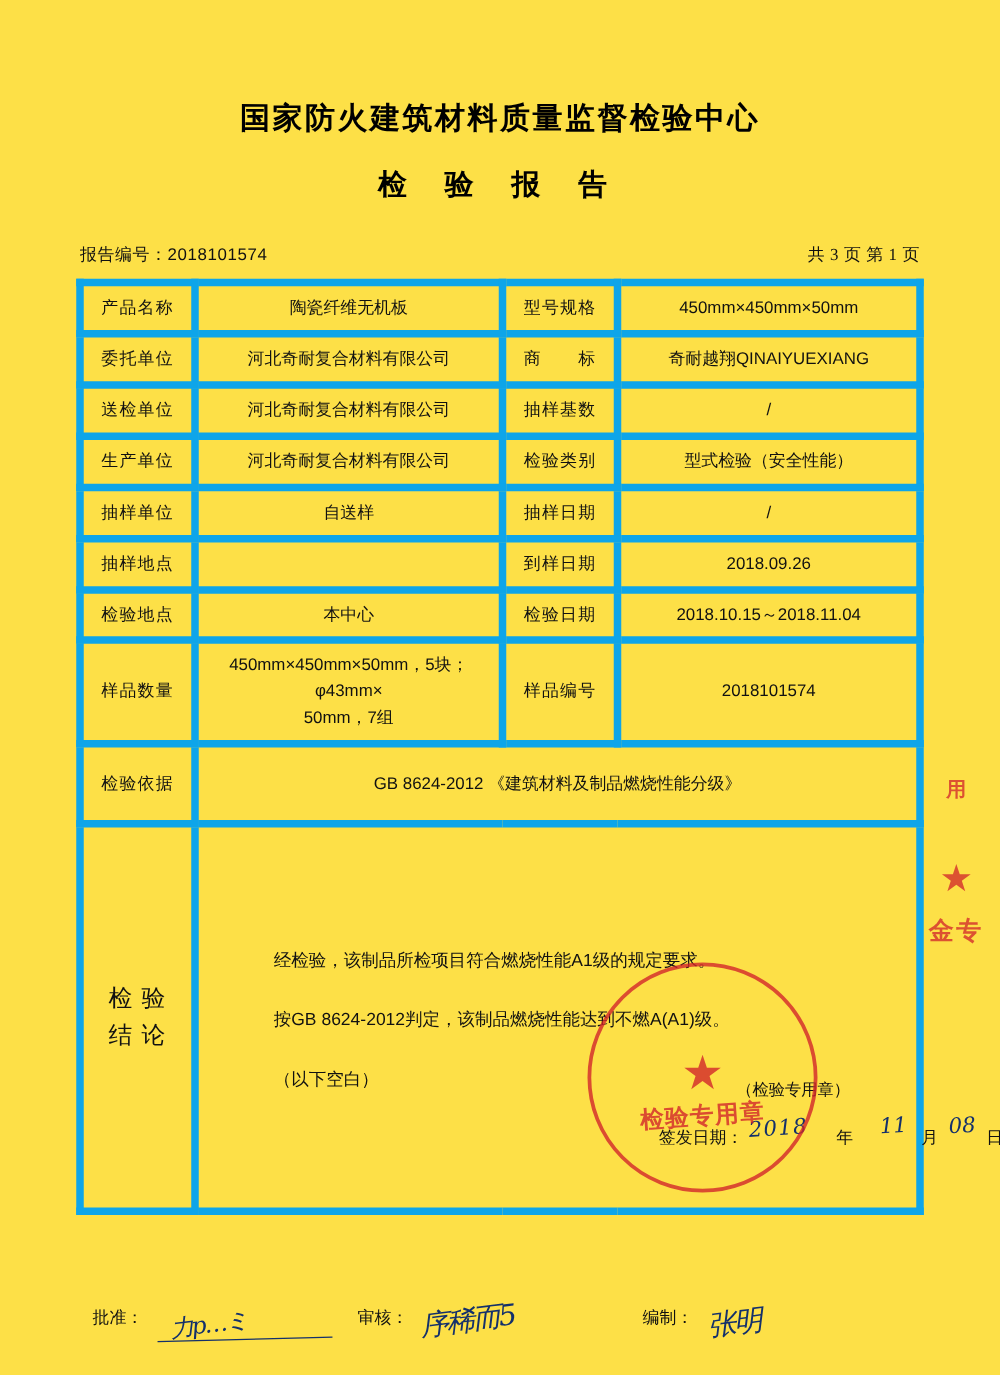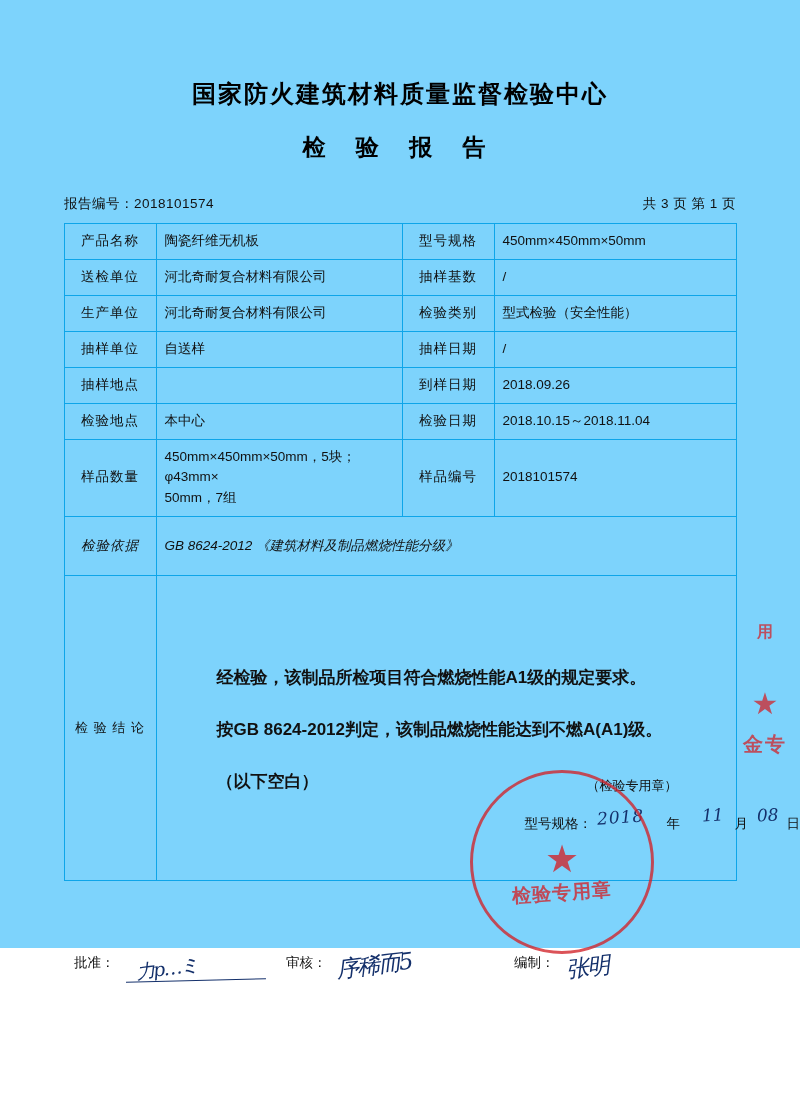--- a/index.html
+++ b/index.html
@@ -12,22 +12,22 @@
     height: 1100px;
     position: relative;
     font-family: "Liberation Sans", sans-serif;
     color: #111;
     overflow: hidden;
   }
   .page {
     position: absolute;
     left: 0; top: 0;
     width: 800px;
-    height: 948px;
-    background: #7dd3fc;
+    height: 1100px;
+    background: #fde047;
   }
   
   .doc-header {
     text-align: center;
     padding-top: 78px;
   }
   .org-title {
     font-size: 24px;
     font-weight: bold;
     letter-spacing: 2px;
@@ -52,71 +52,70 @@
     position: absolute;
     left: 0;
     top: 0;
     letter-spacing: 0.5px;
   }
   .meta-right {
     position: absolute;
     right: 0;
     top: 0;
     letter-spacing: 0.5px;
+    font-family: Liberation Serif, serif;
   }
   
   table.report {
     width: 672px;
     margin: 0 auto;
     border-collapse: collapse;
     table-layout: fixed;
     font-size: 13.5px;
   }
   table.report td {
-    border: 1px solid #0ea5e9;
+    border: 6px solid #0ea5e9;
     padding: 7px 8px;
     vertical-align: middle;
     line-height: 1.55;
   }
   td.lbl {
     text-align: center;
     letter-spacing: 1px;
     white-space: nowrap;
   }
   td.val {
-    text-align: left;
+    text-align: center;
   }
   .col-a { width: 92px; }
   .col-b { width: 246px; }
   .col-c { width: 92px; }
   .col-d { width: 242px; }
   .tall {
     height: 44px;
-    font-style: italic;
   }
   .sample-qty {
     line-height: 1.7;
   }
   
   td.concl-label {
     text-align: center;
     letter-spacing: 1px;
     line-height: 2.9;
-    font-size: 13px;
+    font-size: 19px;
     vertical-align: middle;
   }
   .concl-body {
     position: relative;
     height: 290px;
     padding: 0;
   }
   .concl-line {
     margin: 0 0 26px 52px;
-    font-size: 17px;
-    font-weight: bold;
+    font-size: 14px;
   }
   .concl-first { padding-top: 30px; }
   .seal-caption {
     position: absolute;
     left: 430px;
     top: 200px;
     font-size: 13px;
   }
   .sign-line {
     position: absolute;
@@ -266,20 +265,26 @@
         <col class="col-d">
     </colgroup>
     <tbody>
       <tr>
         <td class="lbl">产品名称</td>
         <td class="val">陶瓷纤维无机板</td>
         <td class="lbl">型号规格</td>
         <td class="val">450mm×450mm×50mm</td>
       </tr>
       <tr>
+        <td class="lbl">委托单位</td>
+        <td class="val">河北奇耐复合材料有限公司</td>
+        <td class="lbl">商　　标</td>
+        <td class="val">奇耐越翔QINAIYUEXIANG</td>
+      </tr>
+      <tr>
         <td class="lbl">送检单位</td>
         <td class="val">河北奇耐复合材料有限公司</td>
         <td class="lbl">抽样基数</td>
         <td class="val">/</td>
       </tr>
       <tr>
         <td class="lbl">生产单位</td>
         <td class="val">河北奇耐复合材料有限公司</td>
         <td class="lbl">检验类别</td>
         <td class="val">型式检验（安全性能）</td>
@@ -315,21 +320,21 @@
         <td class="lbl tall">检验依据</td>
         <td class="val tall" colspan="3">GB 8624-2012 《建筑材料及制品燃烧性能分级》</td>
       </tr>
       <tr>
         <td class="concl-label">检 验 结 论</td>
         <td class="concl-body" colspan="3">
           <div class="concl-line concl-first">经检验，该制品所检项目符合燃烧性能A1级的规定要求。</div>
           <div class="concl-line">按GB 8624-2012判定，该制品燃烧性能达到不燃A(A1)级。</div>
           <div class="concl-line">（以下空白）</div>
           <div class="seal-caption">（检验专用章）</div>
-          <div class="sign-line">型号规格：</div>
+          <div class="sign-line">签发日期：</div>
           <div class="hand-date">2018</div>
           <div class="sign-line" style="left:510px;">年</div>
           <div class="hand-date2">11</div>
           <div class="sign-line" style="left:578px;">月</div>
           <div class="hand-date2" style="left:600px;">08</div>
           <div class="sign-line" style="left:630px;">日</div>
         </td>
       </tr>
     </tbody>
   </table>

